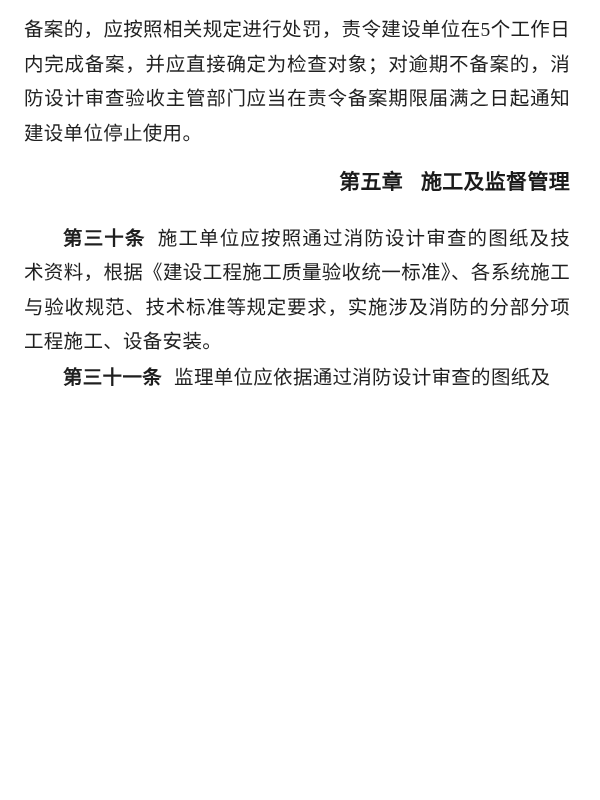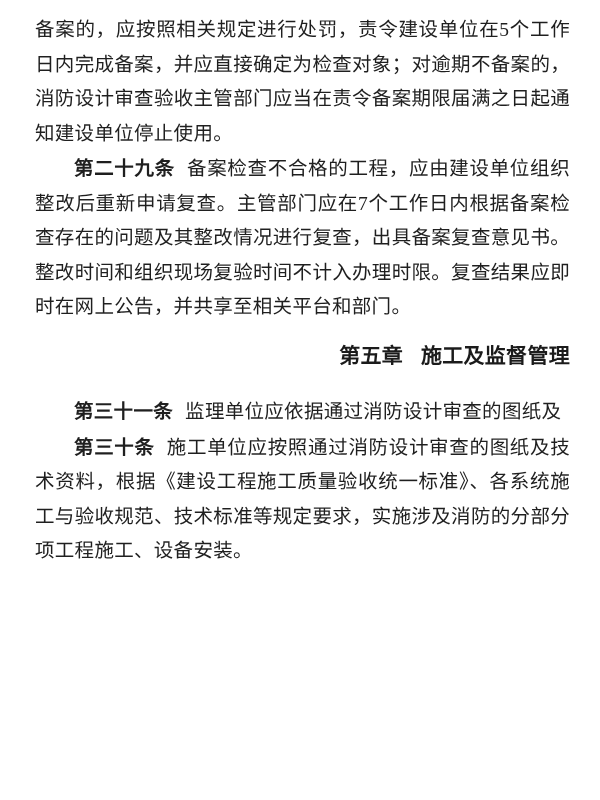--- a/index.html
+++ b/index.html
@@ -9,21 +9,21 @@
   }
   body {
     width: 600px;
     height: 800px;
     overflow: hidden;
   }
   .page {
     box-sizing: border-box;
     width: 600px;
     height: 800px;
-    padding: 13px 30px 0 35px;
+    padding: 13px 30px 0 24px;
     background: #ffffff;
     color: #1f1f1f;
     font-family: "Liberation Serif", "DejaVu Serif", serif;
     font-size: 19.5px;
     line-height: 34.5px;
     letter-spacing: 0.3px;
   }
   p.para {
     margin: 0;
     text-align: justify;
@@ -50,22 +50,21 @@
   }
 </style>
 </head>
 <body>
 
 <div class="page">
 
   <p class="para"><span>备案的，应按照相关规定进行处罚，责令建设单位在5个工作日内完成备案，并应直接确定为检查对象；对逾期不备案的，消防设计审查验收主管部门应当在责令备案期限届满之日起通知建设单位停止使用。</span></p>
 
 
-  <p class="para indent"><span class="article-lead">第二十九条</span><span>备案检查不合格的工程，应由建设单位组织整改后重新申请复查。主管部门应在7个工作日内根据备案检查存在的问题及其整改情况进行复查，出具备案复查意见书。整改时间和组织现场复验时间不计入办理时限。复查结果应即时在网上公告，并共享至相关平台和部门。</span></p>
 
 
   <h2 class="chapter"><span class="chapter-number">第五章</span><span>施工及监督管理</span></h2>
 
+  <p class="para indent"><span class="article-lead">第三十条</span><span>施工单位应按照通过消防设计审查的图纸及技术资料，根据《建设工程施工质量验收统一标准》、各系统施工与验收规范、技术标准等规定要求，实施涉及消防的分部分项工程施工、设备安装。</span></p>
+
   <p class="para indent"><span class="article-lead">第三十一条</span><span>监理单位应依据通过消防设计审查的图纸及</span></p>
-
-  <p class="para indent"><span class="article-lead">第三十条</span><span>施工单位应按照通过消防设计审查的图纸及技术资料，根据《建设工程施工质量验收统一标准》、各系统施工与验收规范、技术标准等规定要求，实施涉及消防的分部分项工程施工、设备安装。</span></p>
 
 </div>
 
 </body></html>

